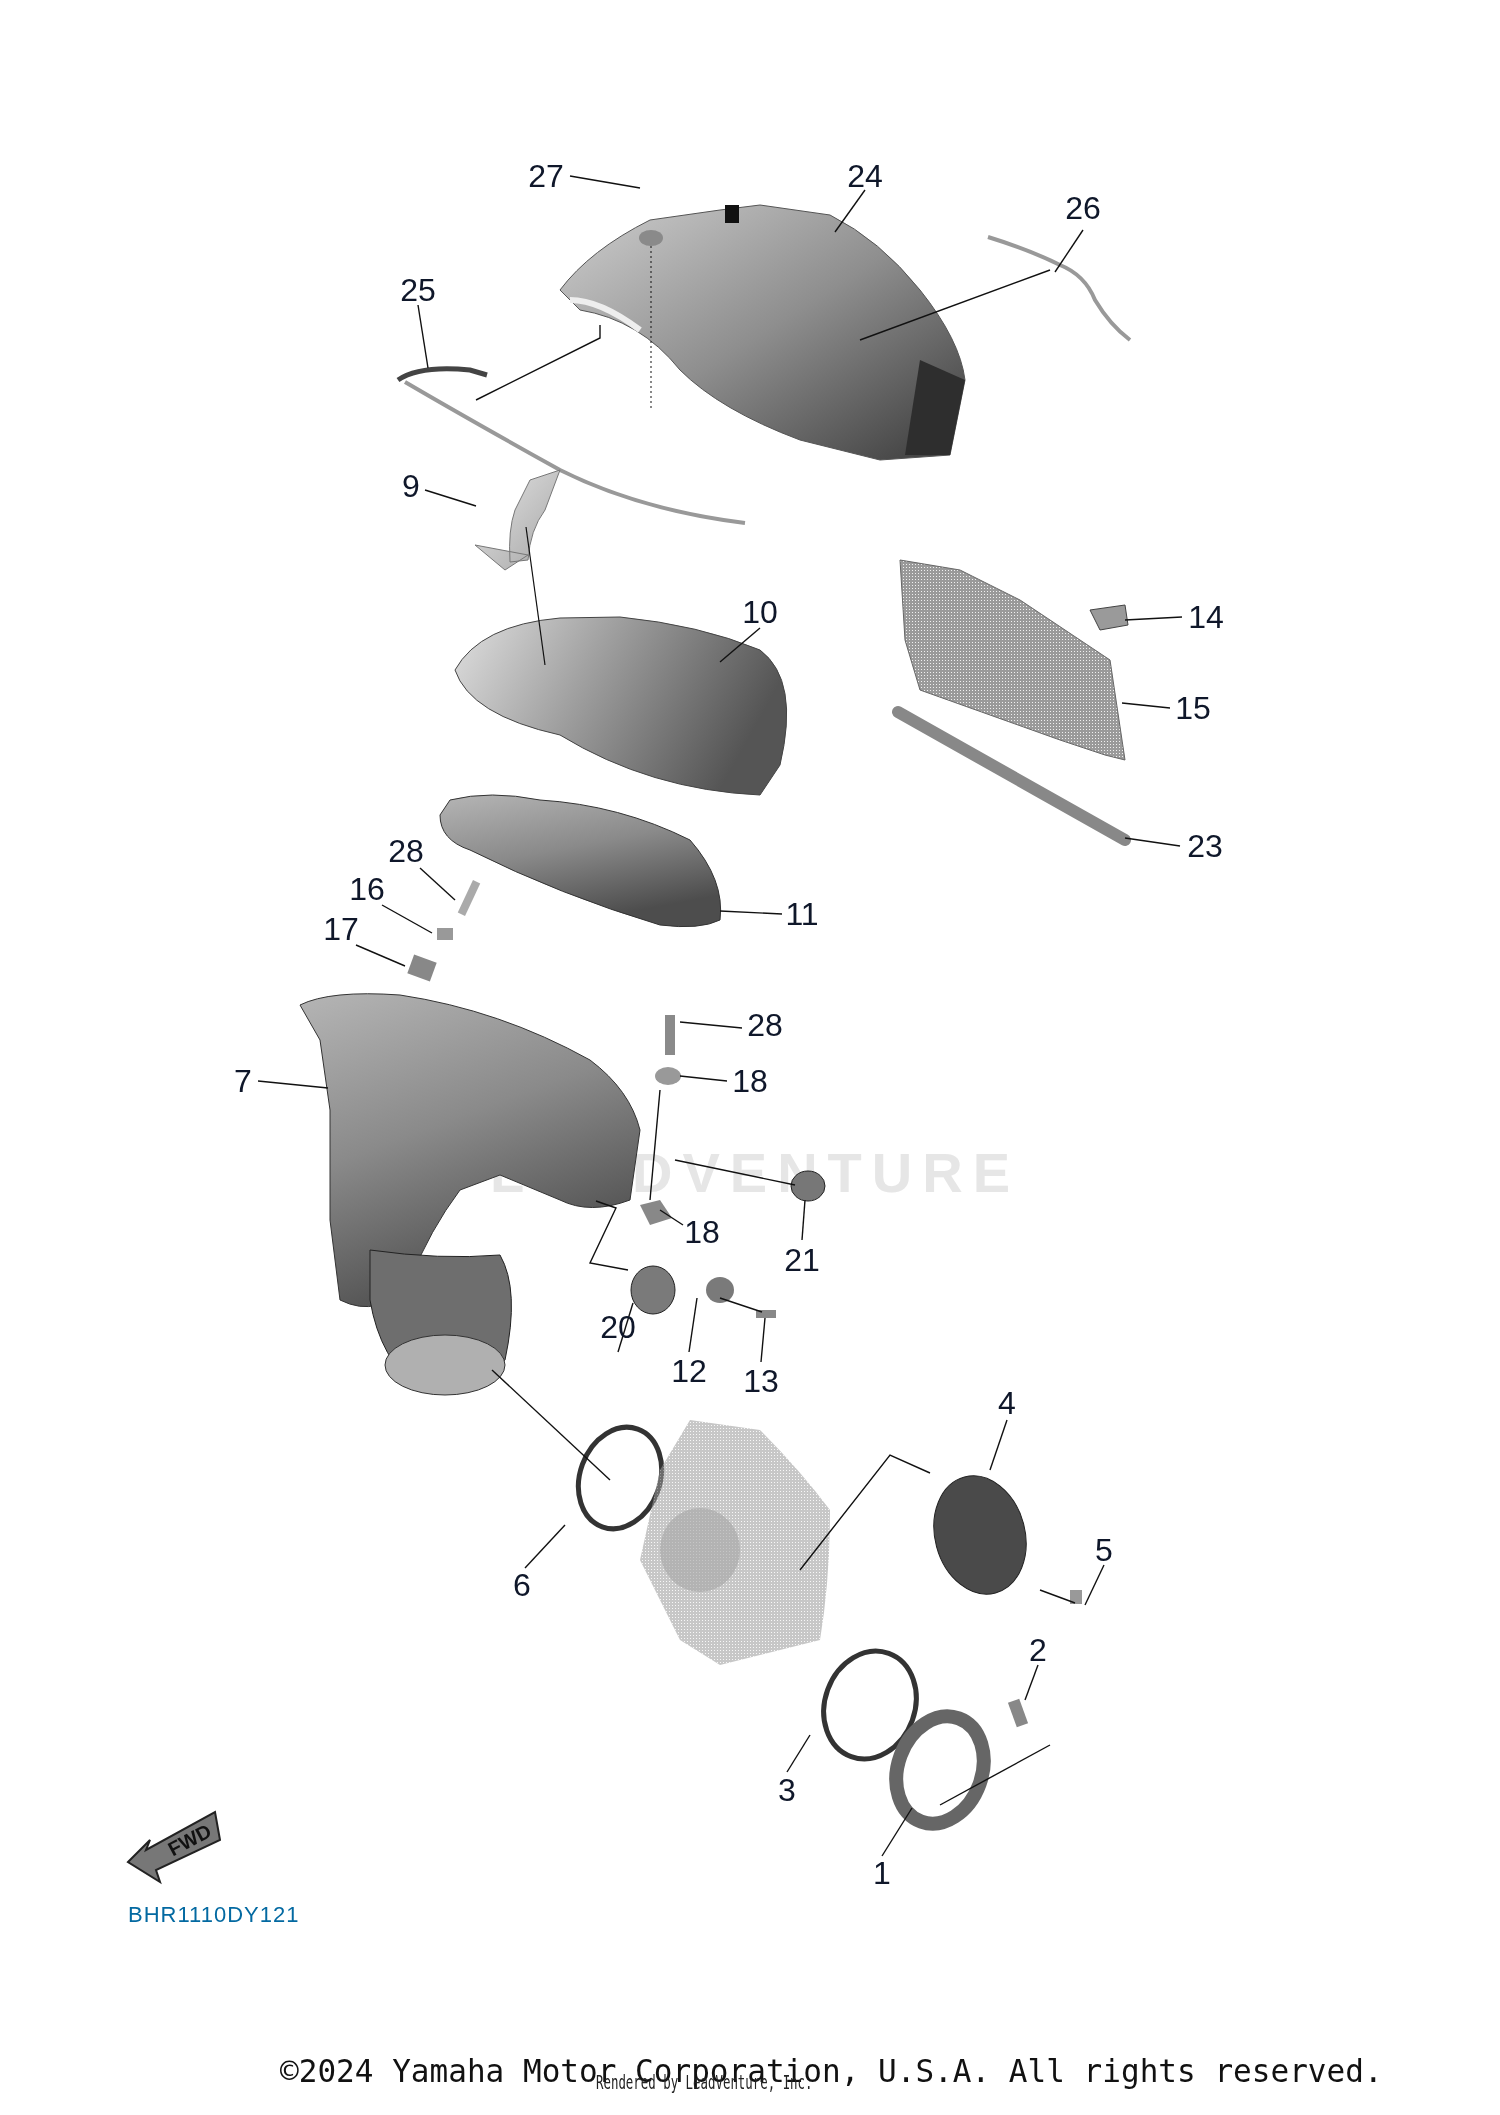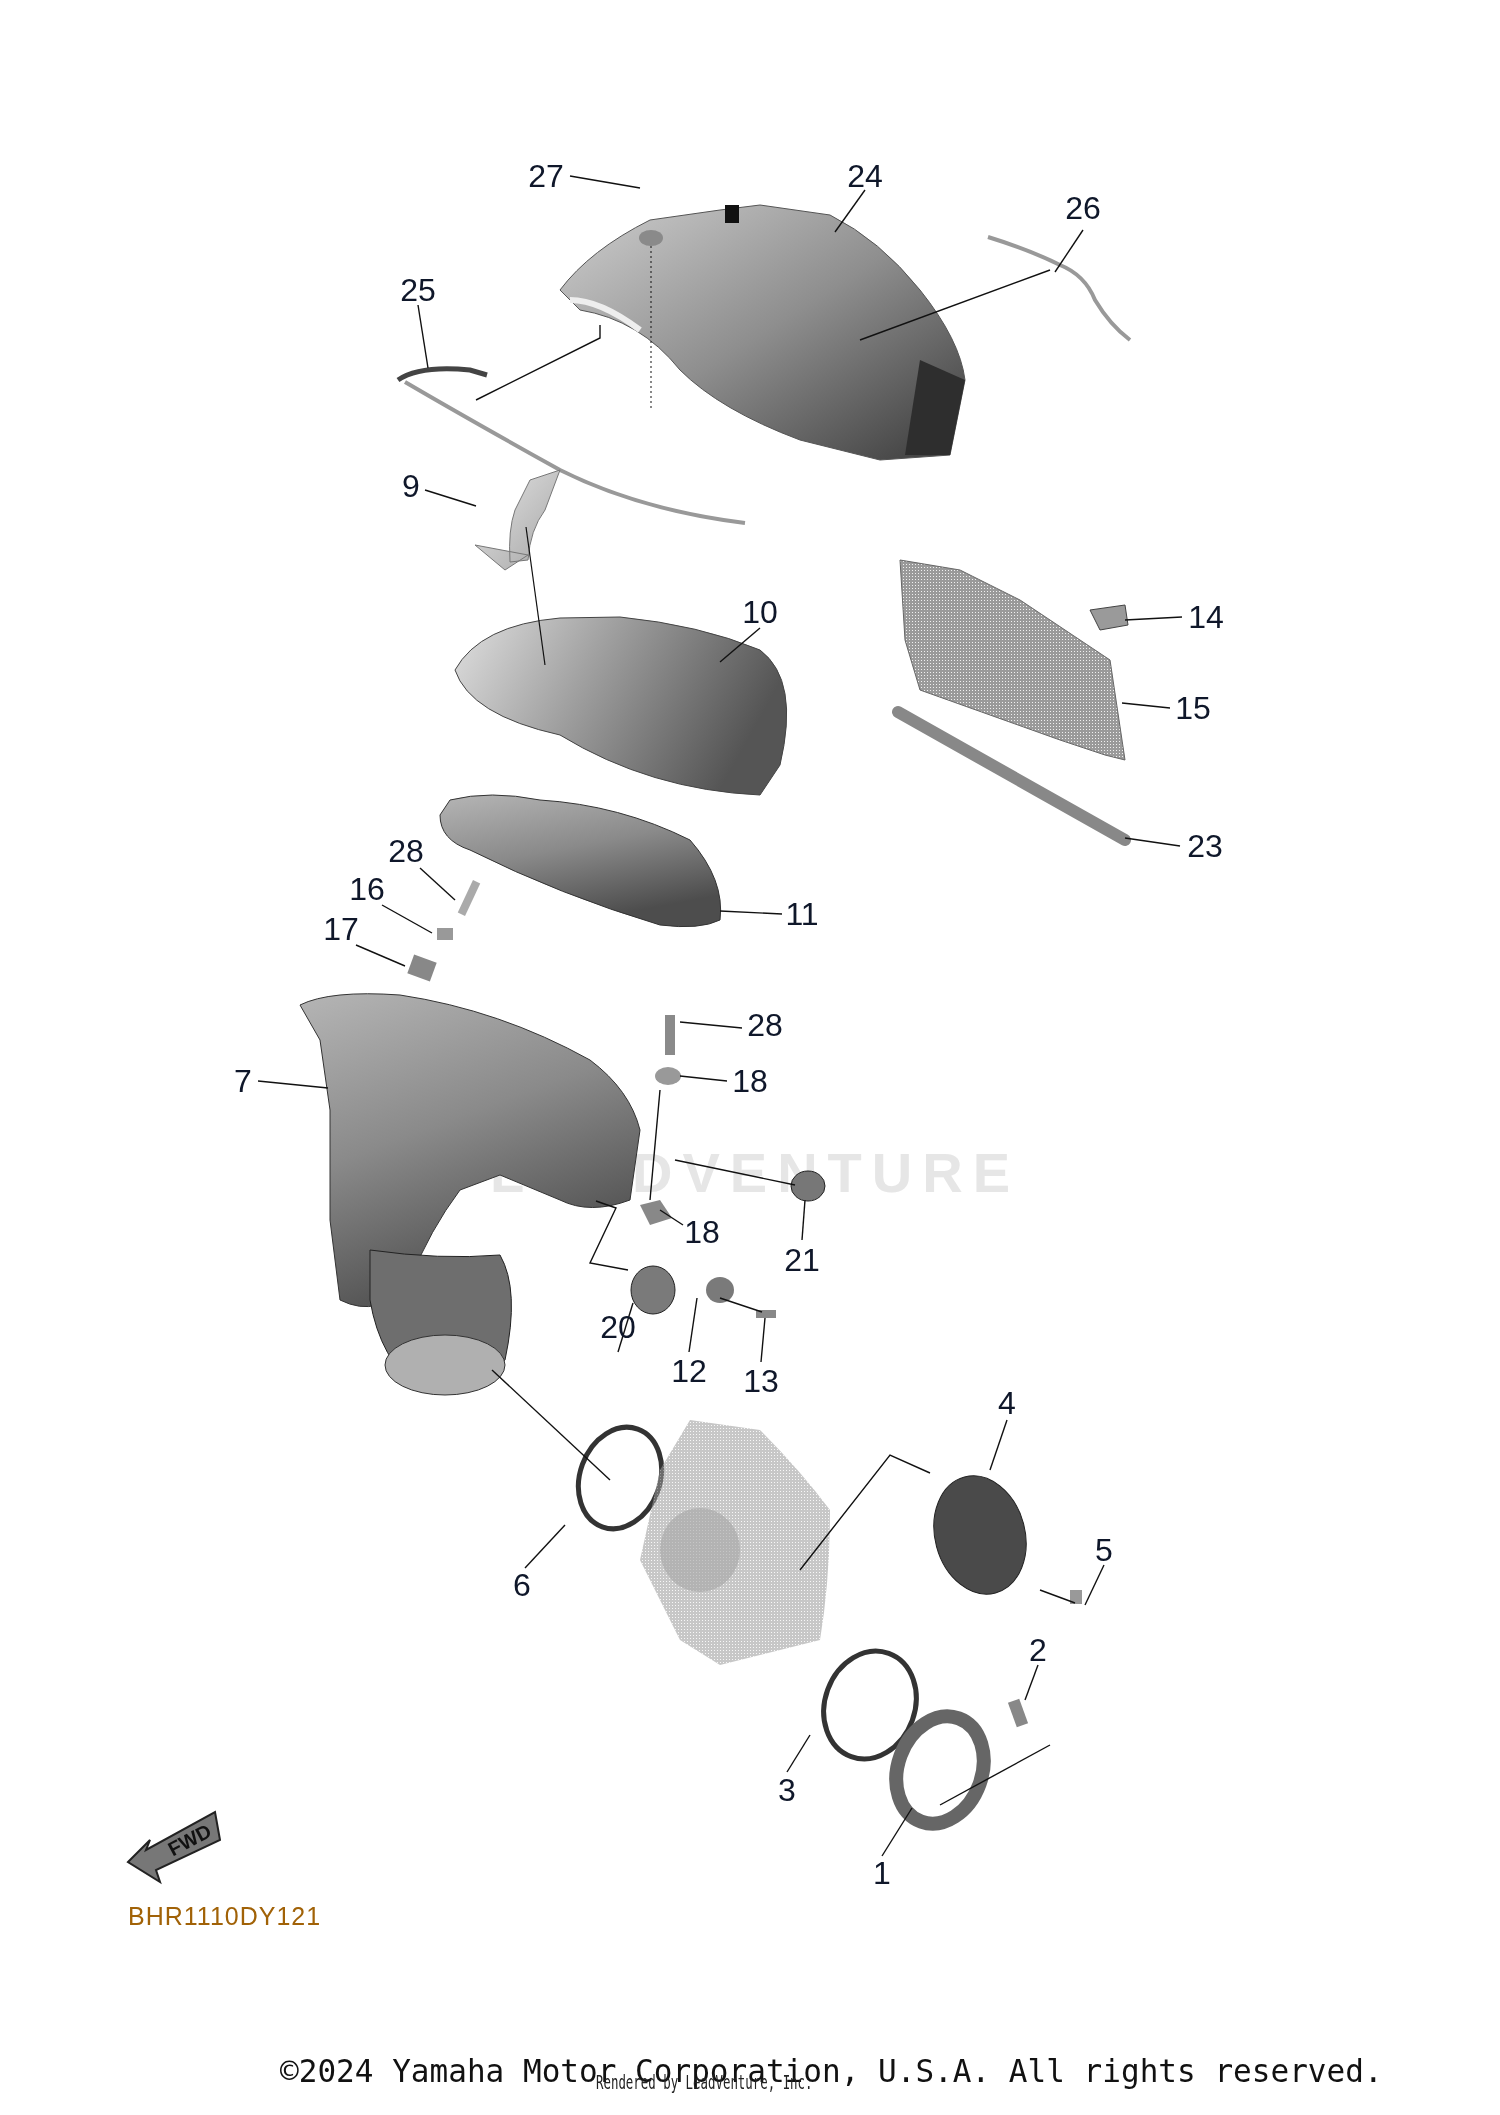--- a/index.html
+++ b/index.html
@@ -5,21 +5,21 @@
   html, body { margin:0; padding:0; background:#ffffff; }
   body { width:1500px; height:2115px; position:relative; overflow:hidden;
          font-family:"Liberation Sans", sans-serif; color:#000; }
   #diagram { position:absolute; left:0; top:0; width:1500px; height:2115px; }
   .callout { position:absolute; font-family:Liberation Sans, sans-serif;
              font-size:32px; line-height:25px; color:#0f172a; cursor:pointer;
              transform:translate(-50%,-50%); white-space:nowrap; }
   .watermark { position:absolute; left:490px; top:1140px; font-family:"Liberation Sans", sans-serif;
                font-weight:bold; font-size:56px; letter-spacing:10px; color:#e6e6e6; z-index:0; }
   .diagram-code { position:absolute; left:128px; top:1902px; font-family:"Liberation Sans", sans-serif;
-                  font-size:25px; letter-spacing:1px; color:#a16207;text-align:center; }
+                  font-size:22px; letter-spacing:1px; color:#0369a1;text-align:center; }
   .copyright { position:absolute; left:280px; top:2052px; font-family:"DejaVu Sans Mono", monospace;
                font-size:32px; color:#111; white-space:nowrap; transform:scaleX(0.97); transform-origin:left; }
   .rendered-by { position:absolute; left:596px; top:2070px; font-family:"DejaVu Sans Mono", monospace;
                  font-size:20px; color:#222; white-space:nowrap; transform:scaleX(0.62); transform-origin:left; }
   .fwd-wrap { position:absolute; left:120px; top:1800px; width:110px; height:90px; }
 </style>
 </head>
 <body>
 
 <div class="watermark">LEADVENTURE</div>

